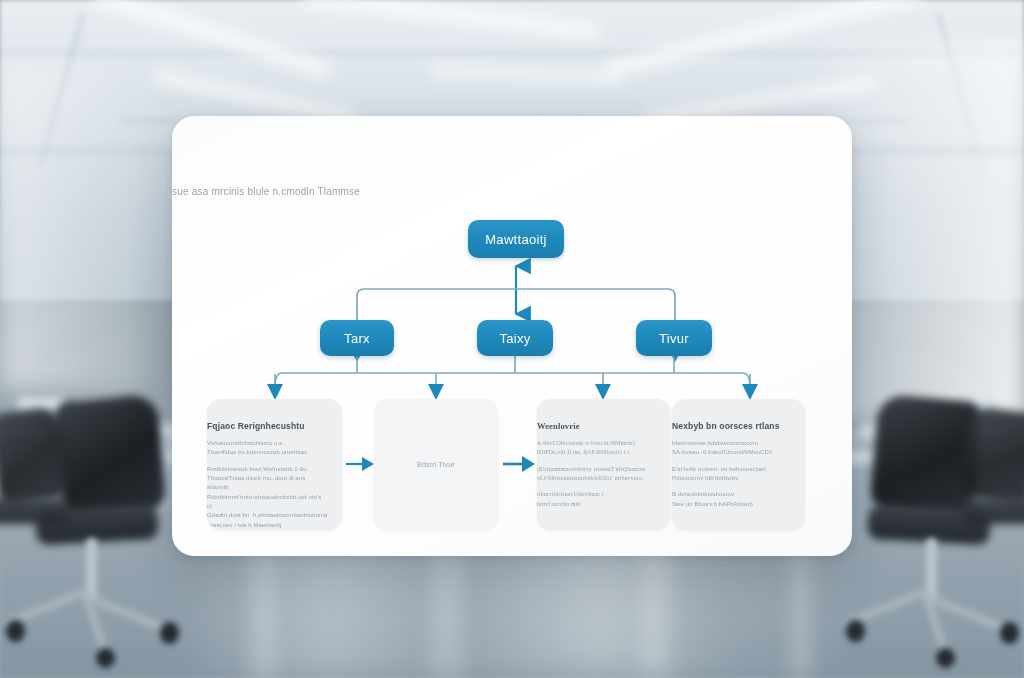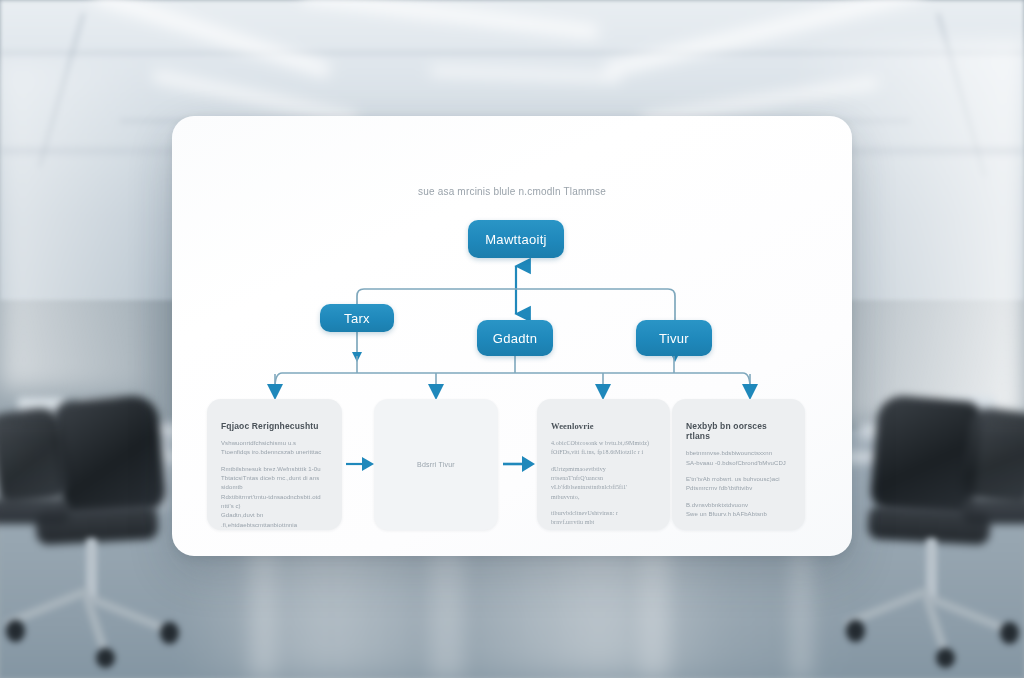--- a/index.html
+++ b/index.html
@@ -165,53 +165,52 @@
     left: 0; top: 37px; width: 680px;
     text-align: center;
     font-size: 21px;
     font-weight: bold;
     color: #2b3136;
     letter-spacing: 0.1px;
   }
   #panel-subtitle {
     position: absolute;
     left: 0; top: 70px; width: 680px;
-    text-align: center;
     font-size: 10px;
     color: #9aa3ab;
     letter-spacing: 0.2px;
   }
 
   
   .node {
     position: absolute;
     background: linear-gradient(180deg, #2a95c6 0%, #1f88bb 55%, #1b7ead 100%);
     border-radius: 10px;
     color: #ffffff;
     font-size: 13px;
     display: flex;
     align-items: center;
     justify-content: center;
     box-shadow: 0 2px 5px rgba(20,90,130,0.25);
     letter-spacing: 0.3px;
   }
   #node-root  { left: 296px; top: 104px; width: 96px; height: 38px; }
-  #node-a     { left: 148px; top: 188px; width: 74px; height: 28px; }
+  #node-a     { left: 148px; top: 204px; width: 74px; height: 36px; }
   #node-b     { left: 305px; top: 204px; width: 76px; height: 36px; }
   #node-c     { left: 464px; top: 204px; width: 76px; height: 36px; }
 
   
   .card {
     position: absolute;
     top: 283px;
     background: #edeff1;
     border-radius: 14px;
     box-shadow: 0 1px 3px rgba(40,55,70,0.07);
     box-sizing: border-box;
-    padding: 22px 14px 14px 14px;
+    padding: 22px 14px 14px 0;
     overflow: hidden;
   }
   #card-1 { left: 35px;  width: 135px; height: 131px; }
   #card-2 { left: 202px; width: 124px; height: 131px;
             background: #f2f4f6;
             display: flex; align-items: center; justify-content: center;
             padding: 10px; }
   #card-3 { left: 365px; width: 133px; height: 131px; font-family: Liberation Serif, serif; }
   #card-4 { left: 500px; width: 133px; height: 131px; }
 
@@ -391,21 +390,21 @@
           <line x1="503" y1="348" x2="523" y2="348" stroke="#1f88bb" stroke-width="2.6"></line>
           <path d="M 521 340 L 534 348 L 521 356 z" fill="#1f88bb"></path>
         </g>
       </g>
     </svg>
 
     <div class="node" id="node-root">Mawttaoitj</div>
 
     <div class="node" id="node-a">Tarx</div>
 
-    <div class="node" id="node-b">Gdadtn</div>
+    <div class="node" id="node-b">Taixy</div>
 
     <div class="node" id="node-c">Tivur</div>
 
     <div class="card" id="card-1">
       <div class="card-title">Fqjaoc Rerignhecushtu</div>
       <div class="card-para" style="white-space:pre-line;">Vshwuonrtdfchsichismu u.s
 Ttoenfidqs iro.bdenncszab uneritttac</div>
       <div class="card-para" style="white-space:pre-line;">Rmtbilsbnesuk  brez.Wefnsbtttk  1-0u
 TbtatcsiTntas diceb  rnc.,dunt di ans sidomtb
 Rdxtibitrmrt'tmtu-tdnsaodncbsbtt.otd ntti's c)

